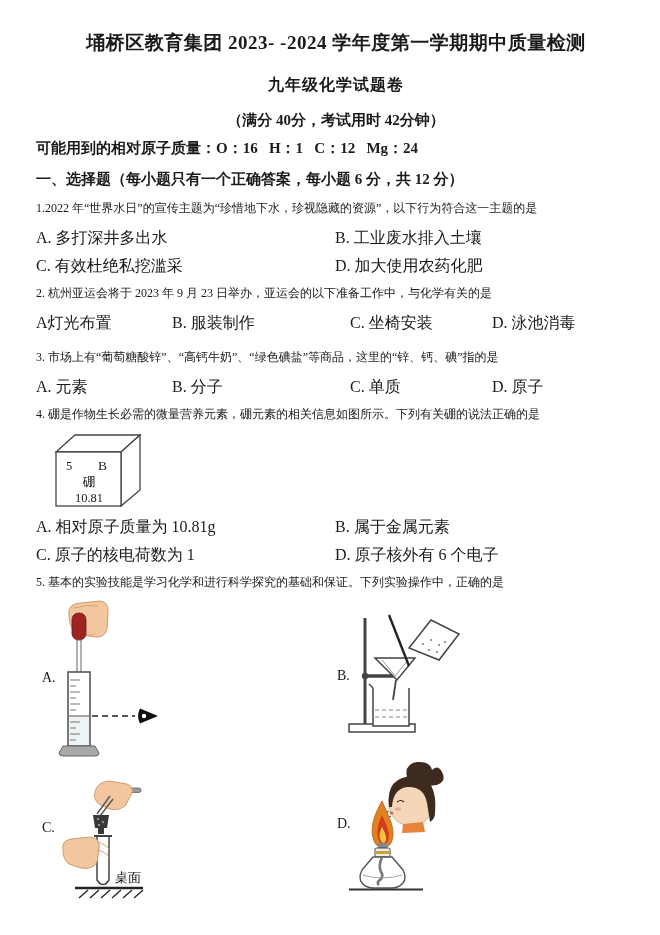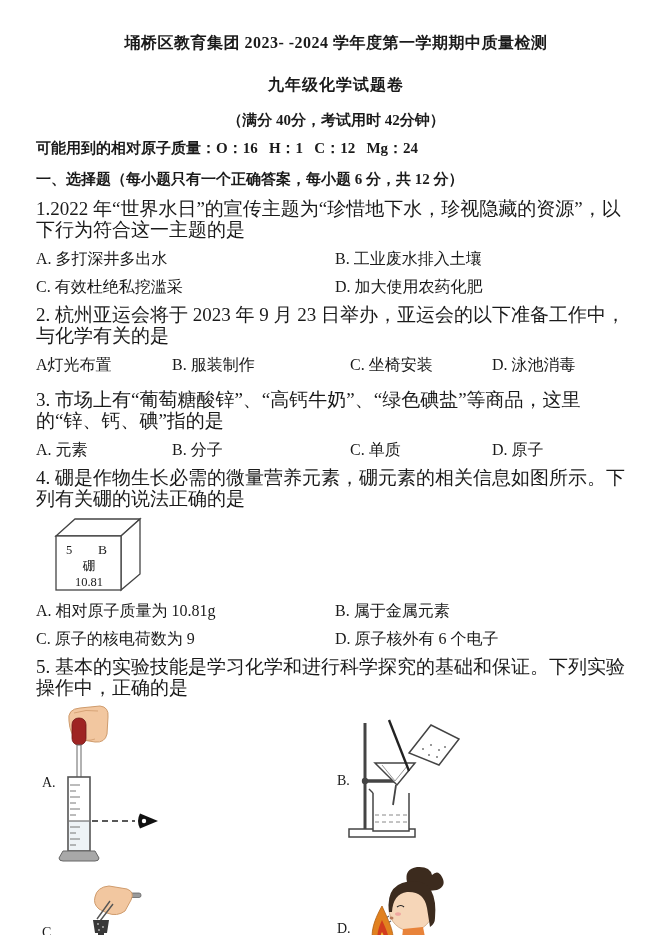--- a/index.html
+++ b/index.html
@@ -1,26 +1,26 @@
 <!DOCTYPE html>
 <html><head>
 <meta charset="utf-8">
 <style>
   * { margin:0; padding:0; box-sizing:border-box; }
   html,body { width:660px; height:935px; background:#ffffff; }
   body { font-family:"Liberation Serif","DejaVu Serif",serif; color:#1a1a1a; }
   .page { position:relative; width:660px; height:935px; padding:30px 24px 0 36px; overflow:hidden; }
   .center { text-align:center; }
   .bold { font-weight:bold; }
-  .title1 { font-size:16px; line-height:26px; margin-bottom:16px; letter-spacing:0.5px; }
+  .title1 { font-size:19px; line-height:26px; margin-bottom:16px; letter-spacing:0.5px; }
   .title2 { font-size:16px; line-height:26px; margin-bottom:12px; letter-spacing:1px; }
   .meta   { font-size:15px; line-height:21px; margin-bottom:7px;font-family:Liberation Serif, serif; }
   .atomic { font-size:15px; line-height:21px; margin-bottom:9px; white-space:pre-wrap; }
   .section{ font-size:15px; line-height:23px; margin-bottom:7px; }
-  .stem   { font-size:19px; line-height:21px; margin-bottom:8px; }
+  .stem   { font-size:12px; line-height:21px; margin-bottom:8px; }
   .stem.tight { margin-bottom:5px; }
   .opts2, .opts4 { display:flex; font-size:16px; line-height:21px; margin-bottom:7px; }
   .opts2 span:first-child { width:299px; }
   .opts4 span:nth-child(1){ width:136px; }
   .opts4 span:nth-child(2){ width:178px; }
   .opts4 span:nth-child(3){ width:142px; }
   .opts4 span:nth-child(4){ flex:1; }
   .gap-after { margin-bottom:14px;align-items:flex-end; }
   .cubewrap { line-height:0; margin:0 0 8px 8px; }
   .figures { position:relative; height:338px; margin-top:4px; }
@@ -75,21 +75,21 @@
       <text x="54" y="40" font-size="13.5" fill="#222">B</text>
       <text x="45" y="56" font-size="12.5" fill="#222" text-anchor="middle">硼</text>
       <text x="45" y="72" font-size="12.5" fill="#222" text-anchor="middle">10.81</text>
     </svg>
   </div>
   <div class="opts2">
     <span>A. 相对原子质量为 10.81g</span>
     <span>B. 属于金属元素</span>
   </div>
   <div class="opts2">
-    <span>C. 原子的核电荷数为 9</span>
+    <span>C. 原子的核电荷数为 1</span>
     <span>D. 原子核外有 6 个电子</span>
   </div>
 
   <p class="stem tight">5. 基本的实验技能是学习化学和进行科学探究的基础和保证。下列实验操作中，正确的是</p>
 
   <div class="figures">
 
     <span class="figlabel" style="left:6px; top:72px;">A.</span>
     <div class="figsvg" style="left:19px; top:2px;">
       <svg width="110" height="166" viewBox="0 0 110 166">

